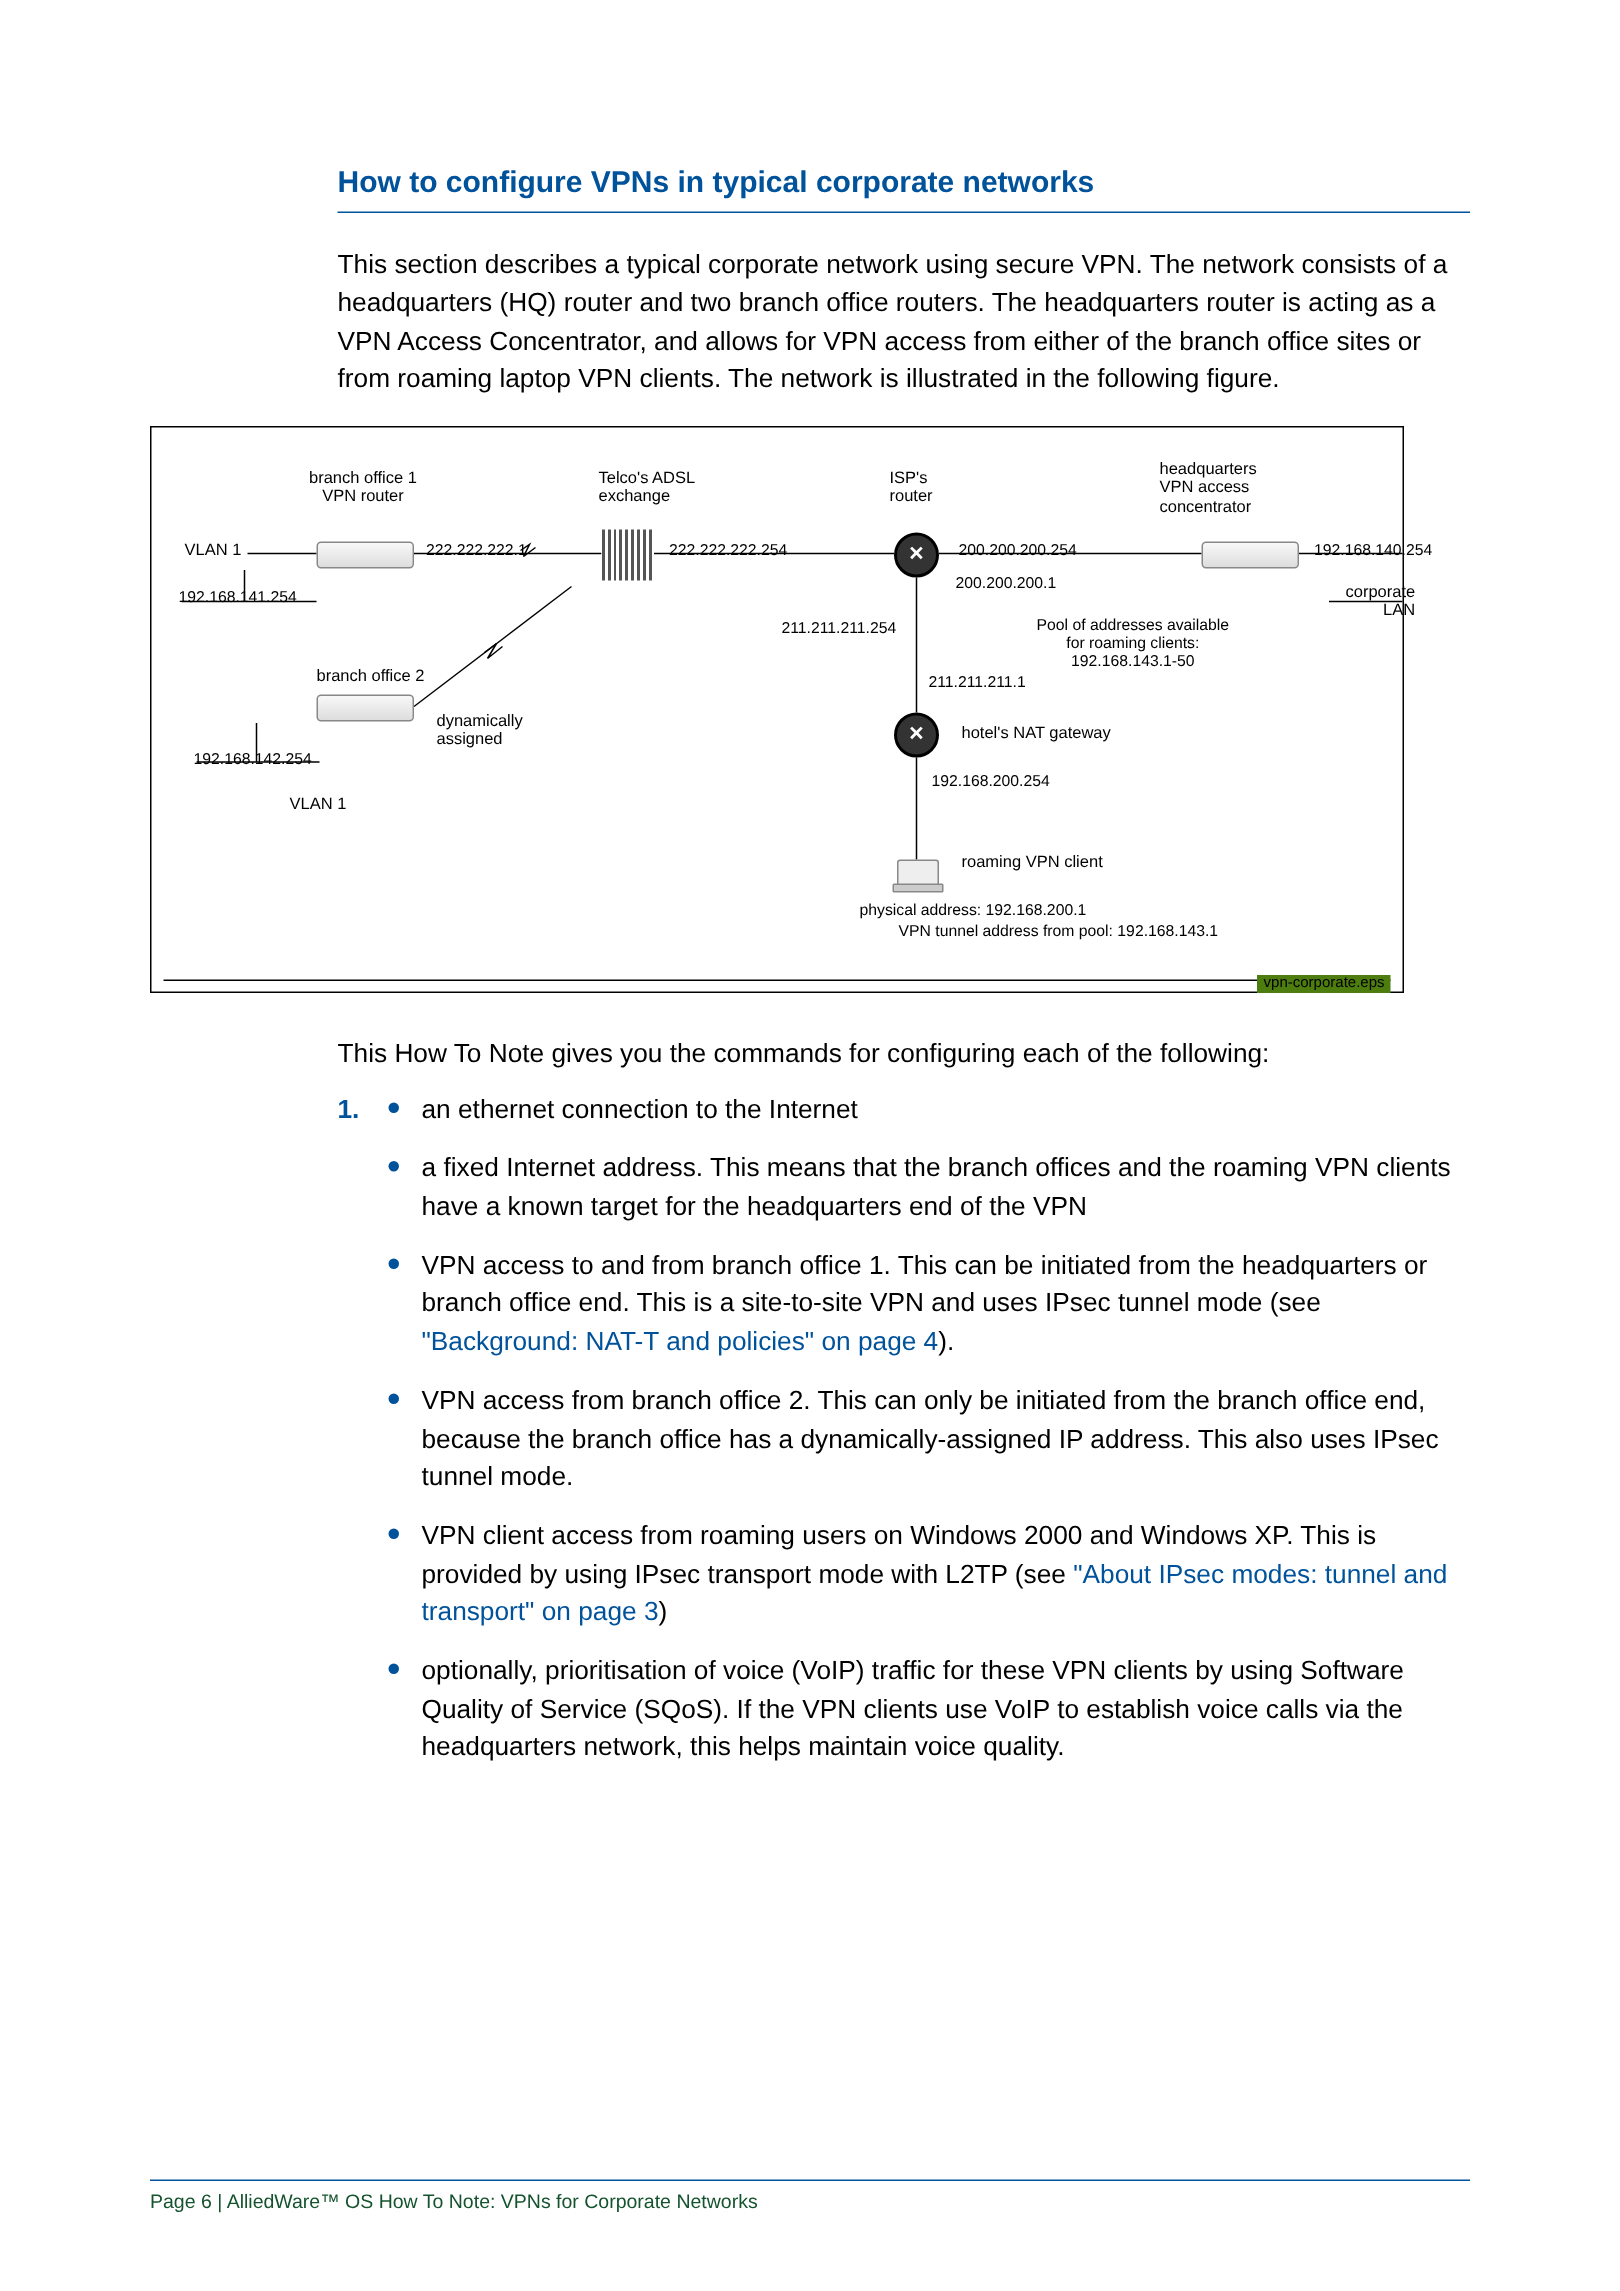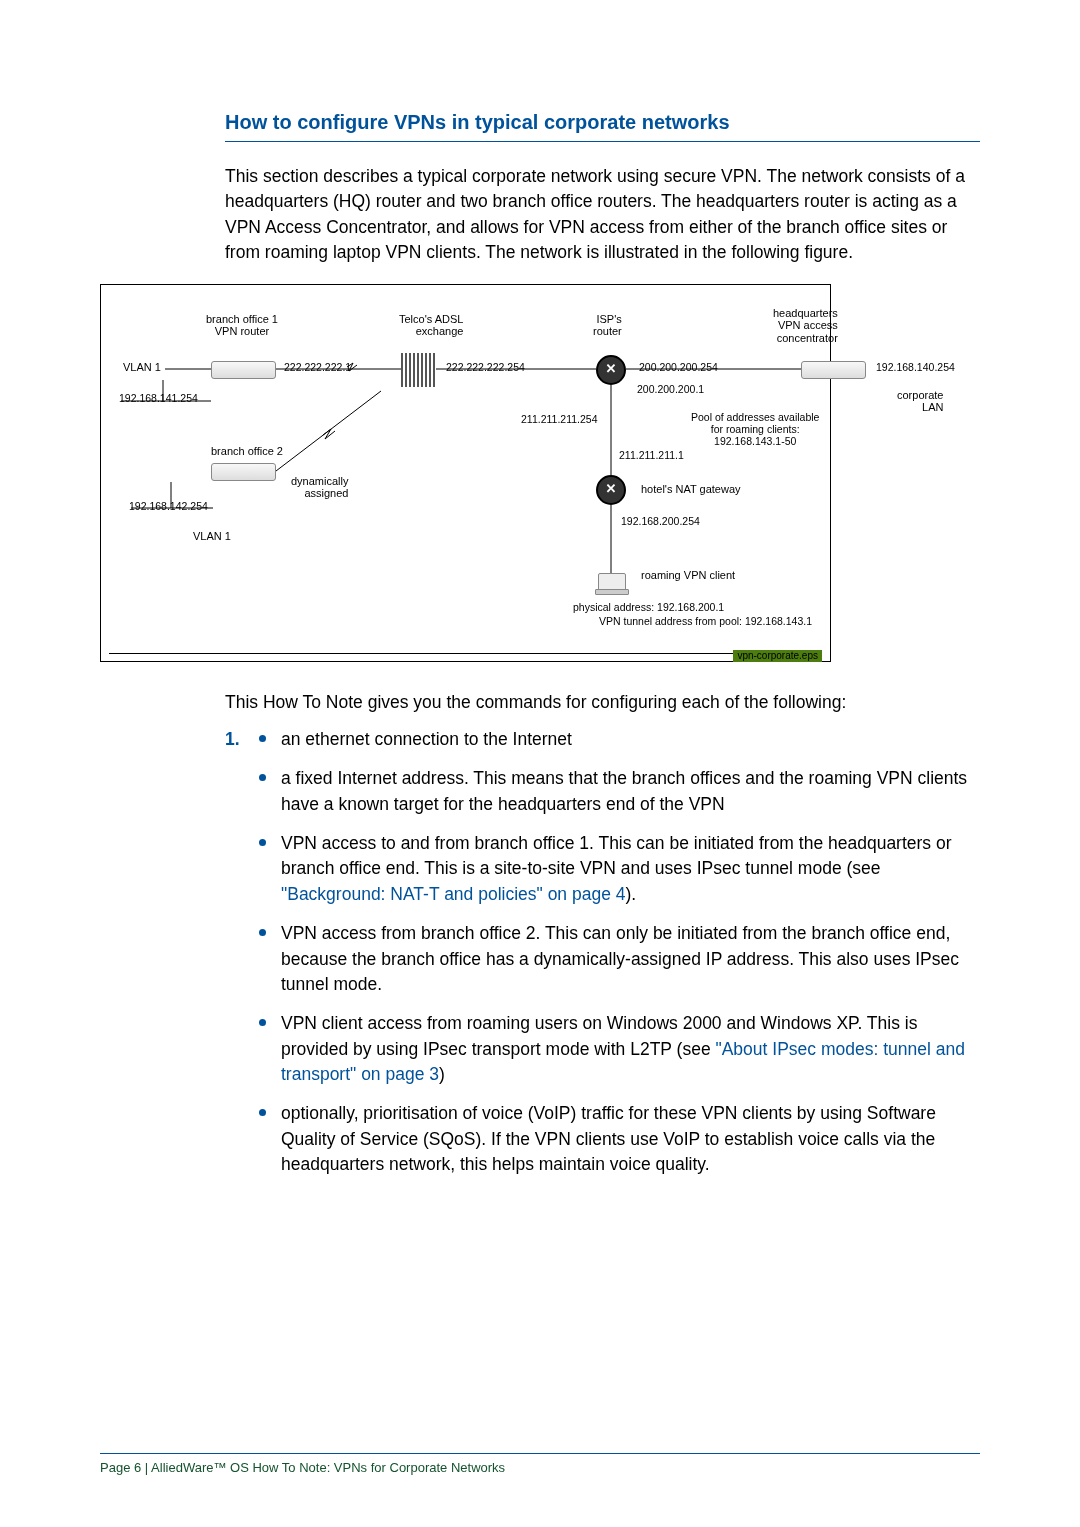--- a/index.html
+++ b/index.html
@@ -33,27 +33,27 @@
   }
   .para {
     font-size: 17.5px;
     line-height: 1.45;
     margin-bottom: 18px;
     color: #000;
   }
   .diagram {
     border: 1px solid #000;
     margin: 8px 0 28px 0;
-    width: 731px;
+    width: 836px;
     height: 378px;
     position: relative;
     font-size: 11px;
     line-height: 1.15;
   }
-  .diag-label { position: absolute; text-align: right; white-space: nowrap; }
+  .diag-label { position: absolute; text-align: left; white-space: nowrap; }
   .diag-label.small { font-size: 10.5px; }
   .device {
     position: absolute;
     background: #e8e8e8;
     border: 1px solid #888;
     border-radius: 3px;
   }
   .device.switch { background: linear-gradient(#f8f8f8,#ddd); }
   .router-icon {
     position: absolute;

